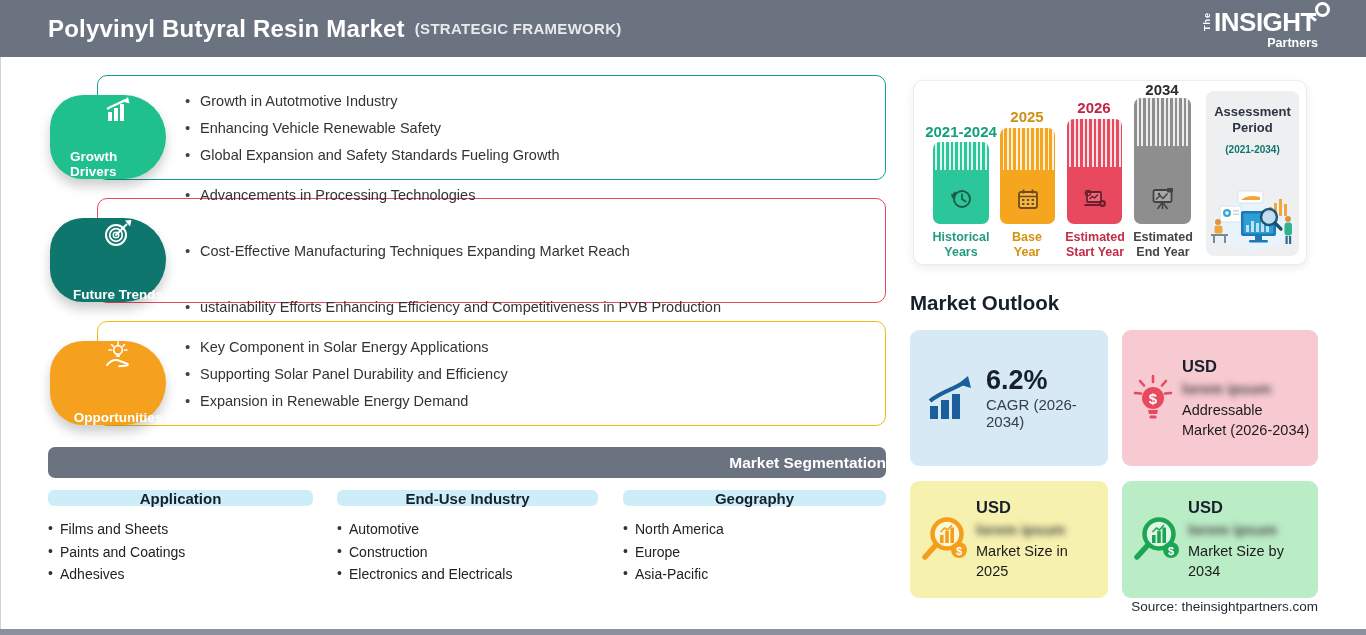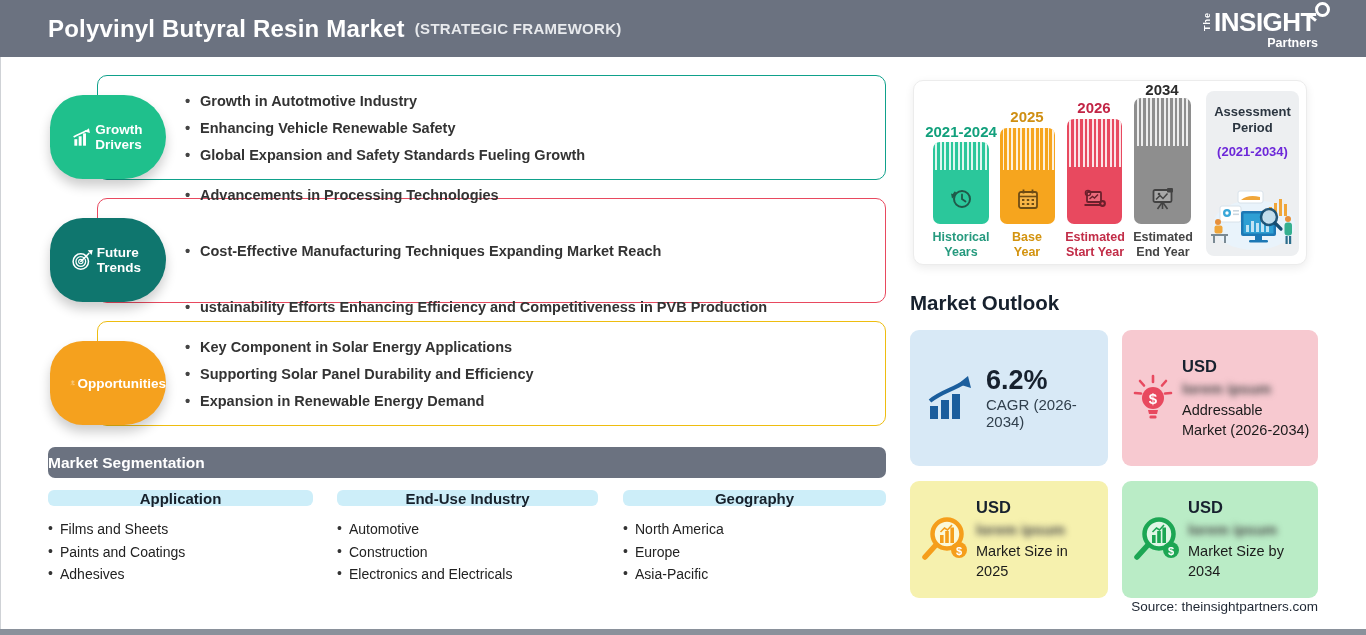--- a/index.html
+++ b/index.html
@@ -22,36 +22,36 @@
   .logo-partners { font-size:12.5px; font-weight:bold; margin-top:1px; margin-right:-2px; }
 
   
   .sec-box { position:absolute; left:97px; width:789px; height:105px; border-radius:10px; background:#fff; }
   .sec-box-0 { top:75px;  border:1.5px solid #0fa18b; }
   .sec-box-1 { top:198px; border:1.5px solid #e8495f; }
   .sec-box-2 { top:321px; border:1.5px solid #eebd10; }
   .sec-list { position:absolute; left:185px; width:690px; height:105px; list-style:none;
               display:flex; flex-direction:column; justify-content:center; gap:11px; }
   .sec-list-0 { top:75px; } .sec-list-1 { top:198px;gap:40px; } .sec-list-2 { top:321px; }
-  .sec-list li { font-size:14.5px; color:#333; position:relative; padding-left:15px;font-weight:bold; }
+  .sec-list li { font-size:14.5px; color:#333; position:relative; padding-left:15px; }
   .sec-list li::before { content:"•"; position:absolute; left:0; top:-1px; color:#444; font-size:15px; }
 
   .badge { position:absolute; left:50px; width:116px; height:84px;
-           border-radius:36px 46px 46px 36px; display:flex; flex-direction:row;
-           align-items:center; justify-content:flex-start; gap:2px;
+           border-radius:36px 46px 46px 36px; display:flex; flex-direction:column;
+           align-items:center; justify-content:space-between; gap:2px;
            box-shadow:0 7px 12px rgba(0,0,0,.20);padding-left:20px; }
   .badge-0 { top:95px;  background:#1fc08c; }
   .badge-1 { top:218px; background:#0f766e; }
   .badge-2 { top:341px; background:#f5a11e; }
   .badge-label { color:#fff; font-weight:bold; font-size:13.5px; }
 
   
   .seg-bar { position:absolute; left:48px; top:447px; width:838px; height:31px; background:#6b7280;
              border-radius:7px; color:#fff; font-weight:bold; font-size:15.5px;
-             display:flex; align-items:center; justify-content:flex-start; }
+             display:flex; align-items:center; justify-content:flex-end; }
   .seg-h { position:absolute; top:490px; height:16px; background:#cdeef9; border-radius:6px;
            display:flex; align-items:center; justify-content:center;
            font-weight:bold; font-size:15px; color:#16202b; }
   .seg-h-0 { left:48px; width:265px; } .seg-h-1 { left:337px; width:261px; } .seg-h-2 { left:623px; width:263px; }
   .seg-list { position:absolute; top:521px; list-style:none; }
   .seg-list-0 { left:48px; } .seg-list-1 { left:337px; } .seg-list-2 { left:623px; }
   .seg-list li { font-size:14px; color:#222; position:relative; padding:0 0 0 12px; margin-bottom:6.5px; }
   .seg-list li::before { content:"•"; position:absolute; left:0; top:-1px; color:#333; }
 
   
@@ -74,21 +74,21 @@
   .tl-cap { position:absolute; top:149px; width:80px; text-align:center; font-weight:bold;
             font-size:12.5px; line-height:1.2; }
   .tl-cap-0 { left:7px;   color:#269a7e; }
   .tl-cap-1 { left:73px;  color:#d3930f; }
   .tl-cap-2 { left:141px; color:#c22d48; }
   .tl-cap-3 { left:209px; color:#454545; }
 
   .assess { position:absolute; left:292px; top:10px; width:93px; height:165px; background:#edeff1;
             border-radius:8px; text-align:center; padding:13px 6px 0 6px; }
   .assess-t1 { font-weight:bold; font-size:13px; color:#2b3540; line-height:1.25; }
-  .assess-t2 { font-size:13px; font-weight:600; color:#6d28d9; margin-top:7px; }
+  .assess-t2 { font-size:10px; font-weight:600; color:#0f766e; margin-top:7px; }
   .assess-illu { position:absolute; left:2px; bottom:5px; }
 
   
   .mo-title { position:absolute; left:910px; top:291px; font-size:20.5px; font-weight:bold; color:#17212e; }
   .card { position:absolute; border-radius:9px; display:flex; align-items:center; }
   .card-blue   { left:910px;  top:330px; width:198px; height:136px; background:#d8e9f6; padding:0 10px 0 14px; gap:8px; }
   .card-pink   { left:1122px; top:330px; width:196px; height:136px; background:#f7c9d0; padding:0 8px 0 8px;  gap:6px; }
   .card-yellow { left:910px;  top:481px; width:198px; height:117px; background:#f6f1ae; padding:0 8px 0 8px;  gap:6px; }
   .card-green  { left:1122px; top:481px; width:196px; height:117px; background:#baecc6; padding:0 8px 0 8px;  gap:6px; }
   .card-icon { flex:none; }

